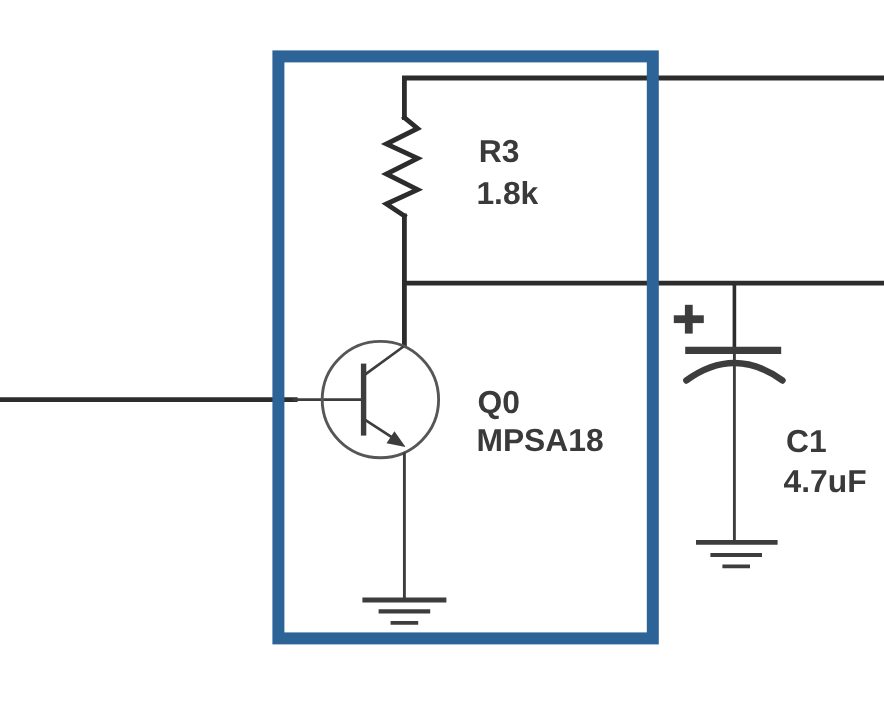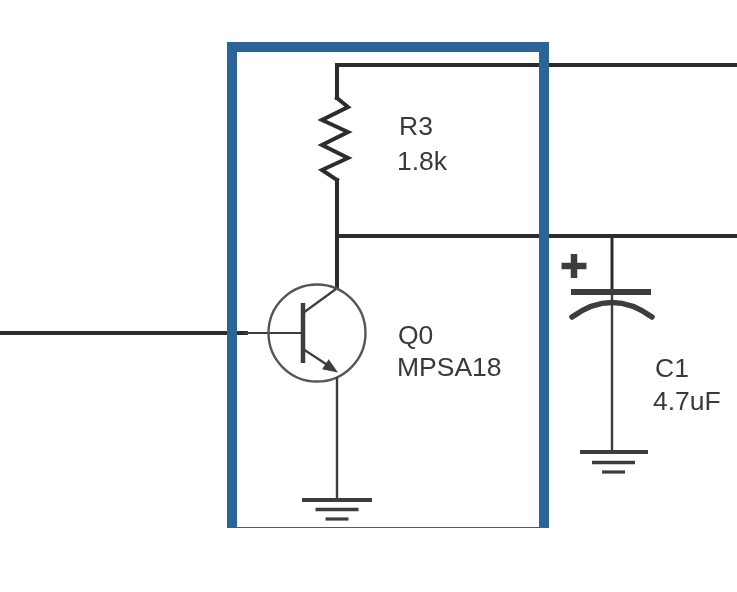--- a/index.html
+++ b/index.html
@@ -1,22 +1,23 @@
 <!DOCTYPE html>
 <html style="--background: #ffffff; --wire: #2c2c2c; --symbol: #3d3d3d; --transistor_outline: #565656; --label: #3a3a3a; --highlight: #2d6498;"><head>
 <meta charset="utf-8">
 <style>
   html, body { margin: 0; padding: 0; background: #fff; }
   .canvas {
     position: relative;
     width: 737px;
-    height: 528px;
+    height: 592px;
     background: var(--background, #ffffff);
     overflow: hidden;
     font-family: "Liberation Sans", sans-serif;
+    font-weight: bold;
   }
   svg { display: block; }
   .wire {
     stroke: var(--wire, #2c2c2c);
     stroke-width: 4;
     fill: none;
     stroke-linecap: square;
     stroke-linejoin: miter;
   }
   .lead {

